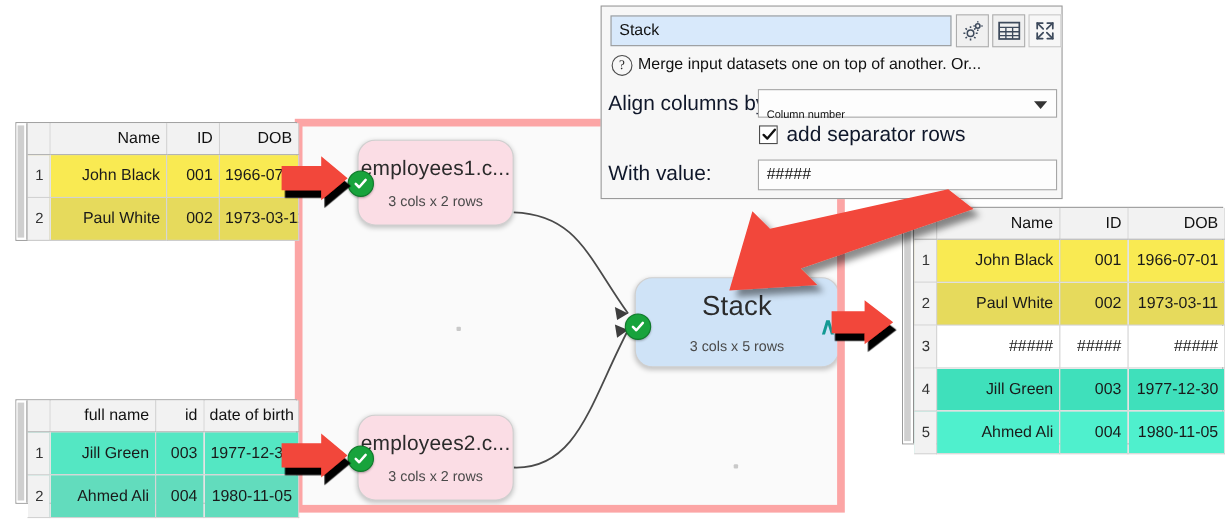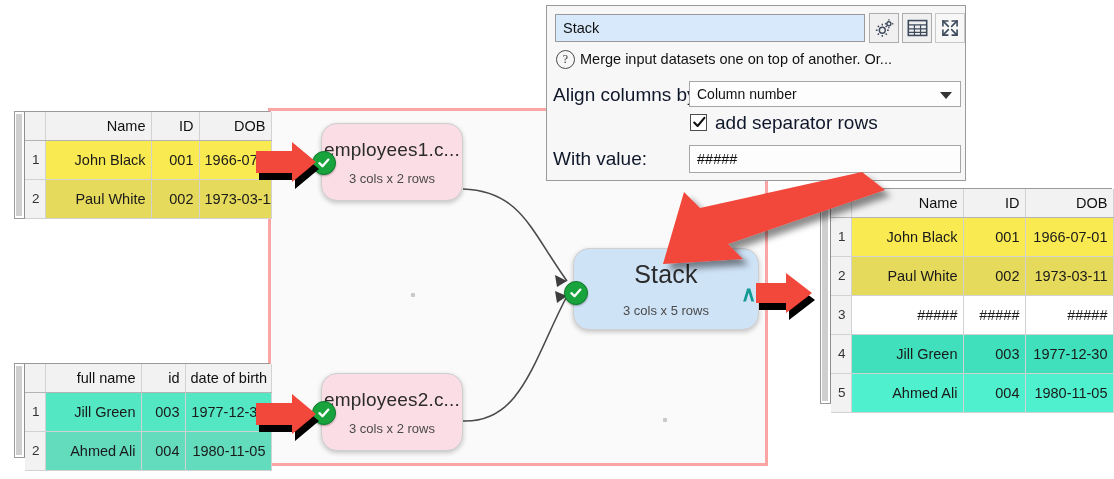--- a/index.html
+++ b/index.html
@@ -55,21 +55,21 @@
   .vtrack{
     position:absolute;left:0;top:0;bottom:0;width:9px;
     background:#ffffff;border-right:1px solid #8f8f8f;
   }
   .vthumb{position:absolute;left:1px;top:2px;width:6px;bottom:2px;background:#cfcfcf;}
 
   
   #canvas{
     position:absolute;
     background:#fafafa;
-    border:3px solid #fca5a5;
+    border:7px solid #fca5a5;
     box-sizing:border-box;
     overflow:hidden;
   }
   .dot{position:absolute;width:4px;height:4px;background:#c9c9c9;border-radius:1px;}
 
   .node{
     position:absolute;
     border-radius:16px;
     box-sizing:border-box;
     box-shadow:0 2px 5px rgba(0,0,0,.22);
@@ -119,21 +119,21 @@
   }
   .qmark{
     position:absolute;width:17px;height:17px;border-radius:50%;
     border:1.4px solid #4a4a4a;color:#2a2a2a;font-size:12px;
     display:flex;align-items:center;justify-content:center;
     font-family:"Liberation Serif", serif;
   }
   .lbl{position:absolute;font-size:19px;color:#0f172a;white-space:nowrap;text-align:center;}
   .combo{
     position:absolute;background:#fdfdfd;border:1px solid #a6a6a6;box-sizing:border-box;
-    font-size:14px;color:#111;padding:0 7px;line-height:24px;
+    font-size:10px;color:#111;padding:11px 7px;line-height:24px;
   }
   .combo .arrow{
     position:absolute;right:8px;top:50%;margin-top:-2px;
     width:0;height:0;border-left:6px solid transparent;border-right:6px solid transparent;
     border-top:7px solid #333;
   }
   .cbox{
     position:absolute;width:17px;height:17px;background:#fff;border:1.4px solid #4c4c4c;
     box-sizing:border-box;
   }

